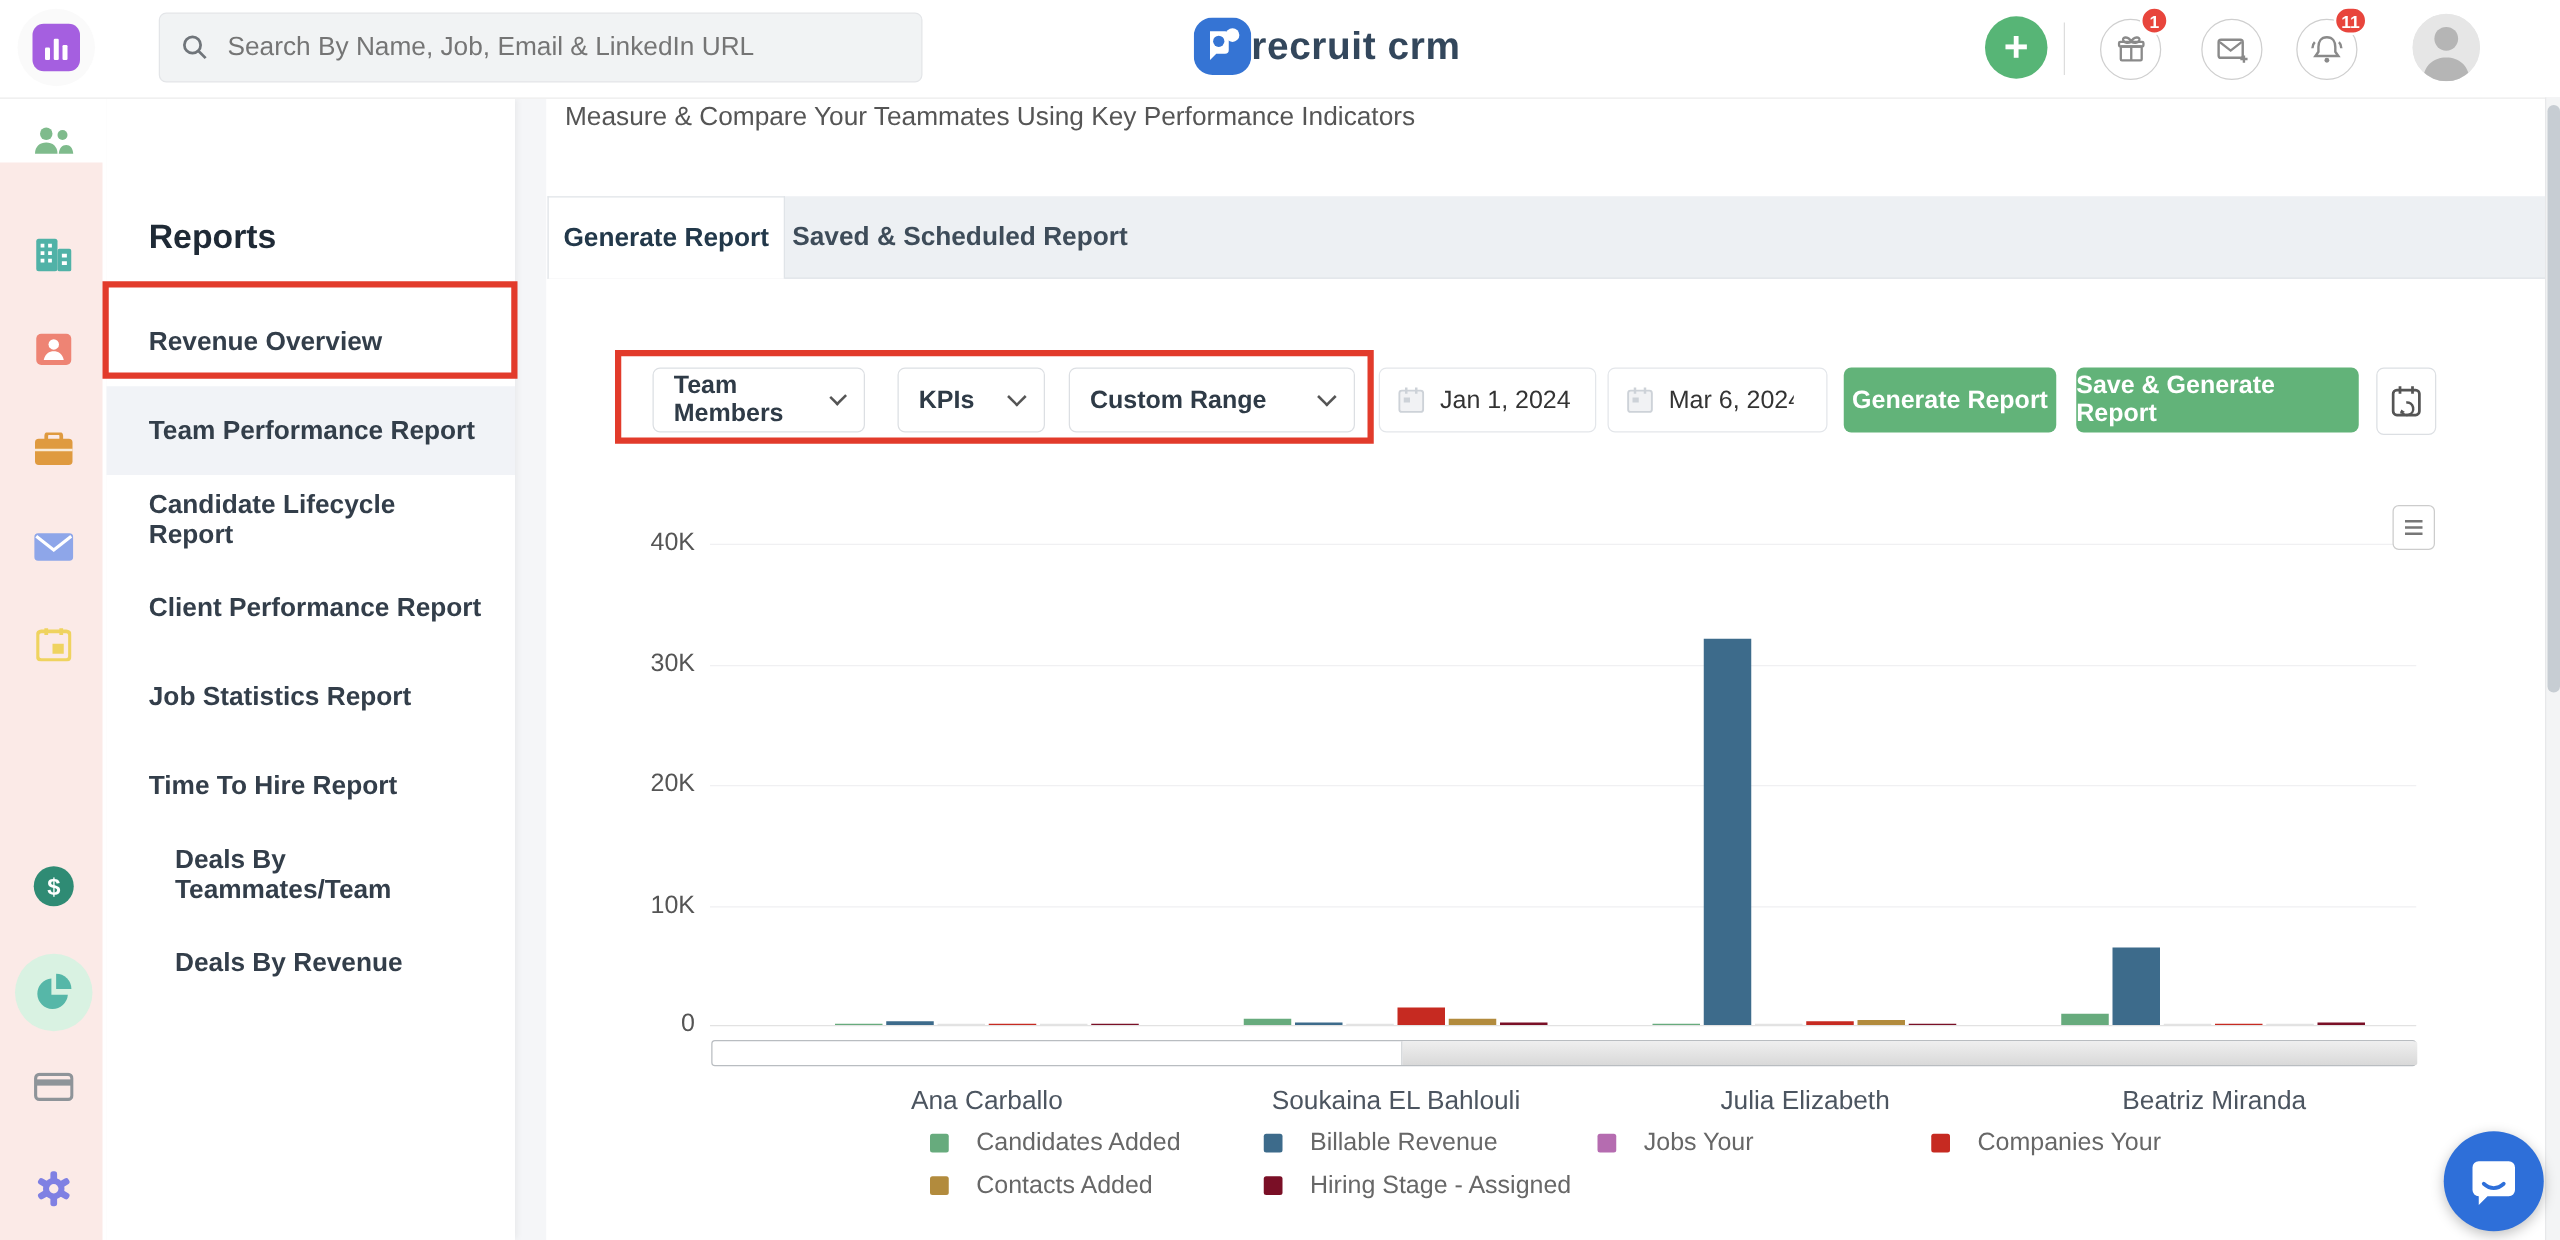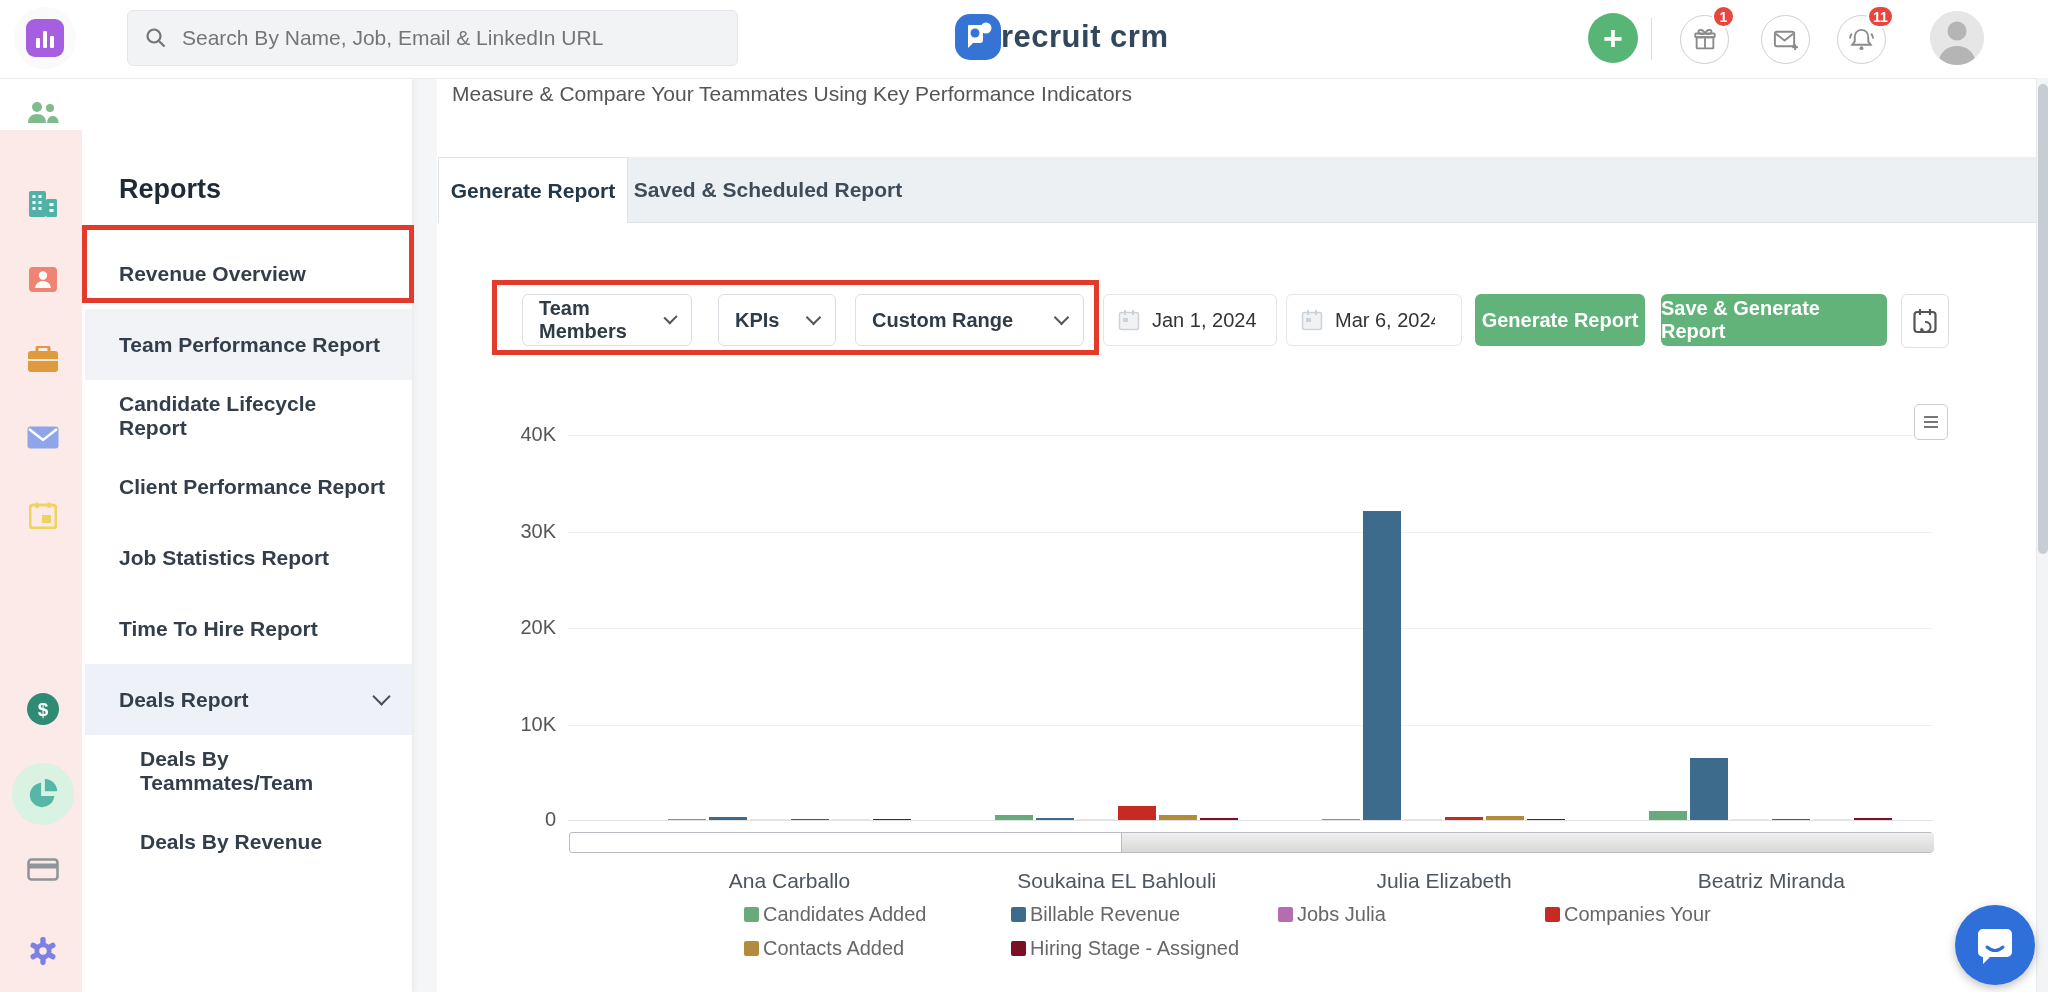--- a/index.html
+++ b/index.html
@@ -56,21 +56,21 @@
   .ytick{position:absolute;left:470px;width:86px;text-align:right;font-size:20px;color:#555;z-index:4;}
   .bar-group{position:absolute;bottom:1px;width:250px;display:flex;align-items:flex-end;justify-content:center;gap:3px;}
   .bar{width:38px;}
   .cat-label{position:absolute;top:434px;width:327px;text-align:center;font-size:21px;color:#4c5560;}
   .hscroll{left:569px;top:832px;width:1364px;height:21px;border:1px solid #b9bdc1;border-radius:3px;background:#fff;box-sizing:border-box;z-index:4;}
   .hthumb{position:absolute;left:551px;top:0;width:812px;height:19px;background:linear-gradient(#efefef,#d9d9d9);border-left:1px solid #b9bdc1;border-radius:0 2px 2px 0;cursor:pointer;}
   .ctxbtn{left:1914px;top:404px;width:32px;height:34px;border:1px solid #ccc;border-radius:5px;background:#fff;display:flex;flex-direction:column;align-items:center;justify-content:center;gap:3px;cursor:pointer;z-index:8;}
   .ctxbtn i{display:block;width:14px;height:2px;background:#777;}
   .legend{left:744px;top:903px;width:1200px;z-index:4;}
   .lrow{display:flex;}
-  .litem{width:267px;display:flex;align-items:center;gap:4px;font-size:20px;color:#676767;margin-bottom:11px;cursor:pointer;}
+  .litem{width:267px;display:flex;align-items:center;gap:22px;font-size:20px;color:#676767;margin-bottom:11px;cursor:pointer;}
   .lsw{width:15px;height:15px;border-radius:2px;flex:0 0 15px;}
   
   .vscroll{left:2036px;top:78px;width:12px;height:914px;background:#f3f4f5;border-left:1px solid #e7e8ea;z-index:40;}
   .vthumb{position:absolute;left:1px;top:6px;width:10px;height:470px;background:#c7cdd3;border-radius:5px;cursor:pointer;}
   .chat{left:1955px;top:905px;width:80px;height:80px;border-radius:50%;background:#2e6fd9;display:flex;align-items:center;justify-content:center;z-index:50;cursor:pointer;box-shadow:0 3px 10px rgba(0,0,0,.25);}
 </style>
 </head>
 <body>
 
 <div class="abs topbar"></div>
@@ -260,24 +260,20 @@
       </div>
       <div class="nav-item">
         <span>Client Performance Report</span>
       </div>
       <div class="nav-item">
         <span>Job Statistics Report</span>
       </div>
       <div class="nav-item">
         <span>Time To Hire Report</span>
       </div>
-      <div class="nav-item lite">
-        <span>Deals Report</span>
-        <span class="chev"></span>
-      </div>
       <div class="nav-item indent">
         <span>Deals By Teammates/Team</span>
       </div>
       <div class="nav-item indent">
         <span>Deals By Revenue</span>
       </div>
     </div>
 </div>
 
 <div class="abs card"></div>
@@ -412,21 +408,21 @@
       <div class="litem">
         <span class="lsw" style="background: rgb(103, 171, 125);"></span>
         <span>Candidates Added</span>
       </div>
       <div class="litem">
         <span class="lsw" style="background: rgb(61, 107, 139);"></span>
         <span>Billable Revenue</span>
       </div>
       <div class="litem">
         <span class="lsw" style="background: rgb(181, 108, 176);"></span>
-        <span>Jobs Julia</span>
+        <span>Jobs Your</span>
       </div>
       <div class="litem">
         <span class="lsw" style="background: rgb(198, 42, 33);"></span>
         <span>Companies Your</span>
       </div>
     </div>
     <div class="lrow">
       <div class="litem">
         <span class="lsw" style="background: rgb(178, 139, 61);"></span>
         <span>Contacts Added</span>

